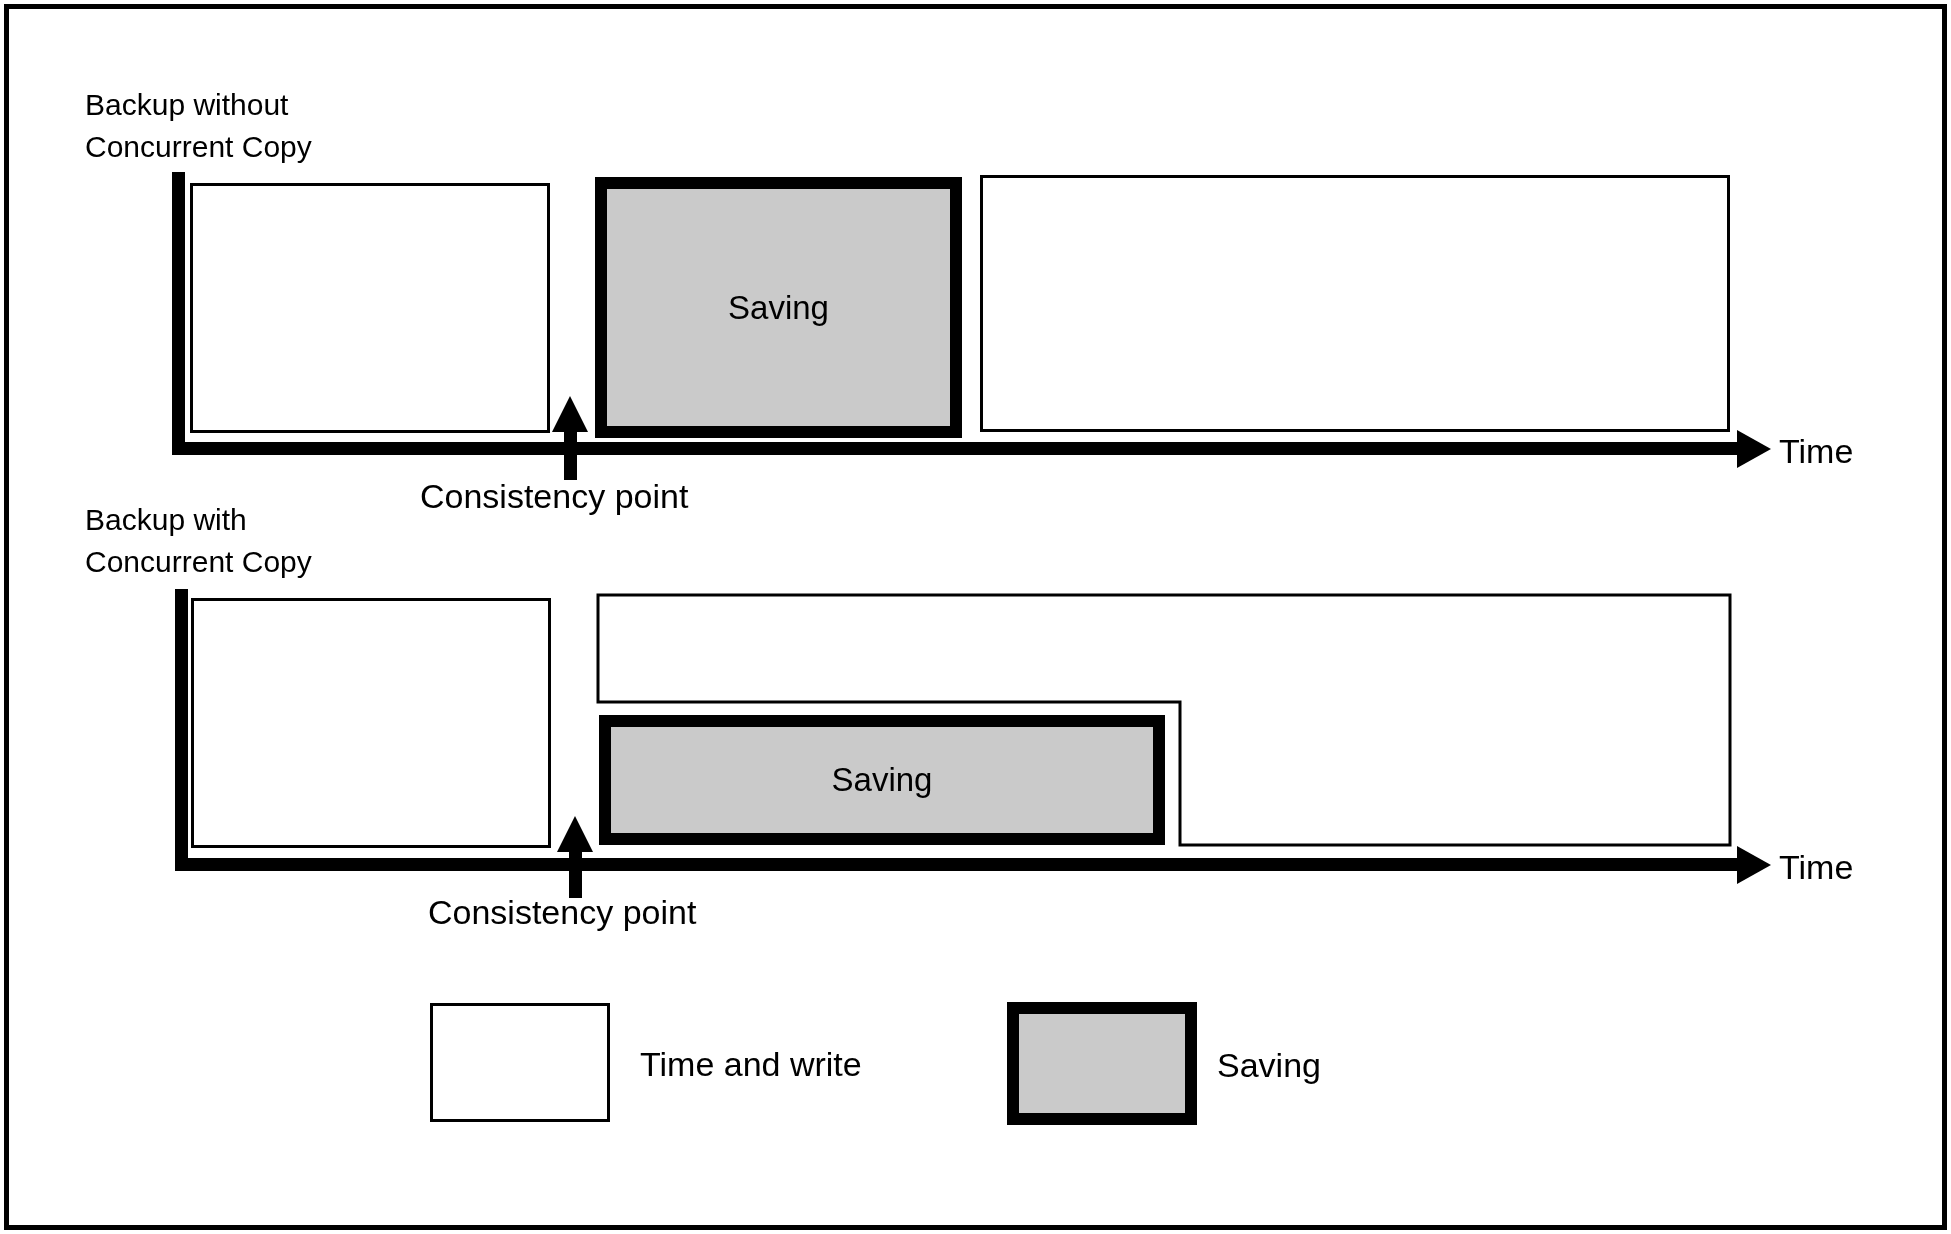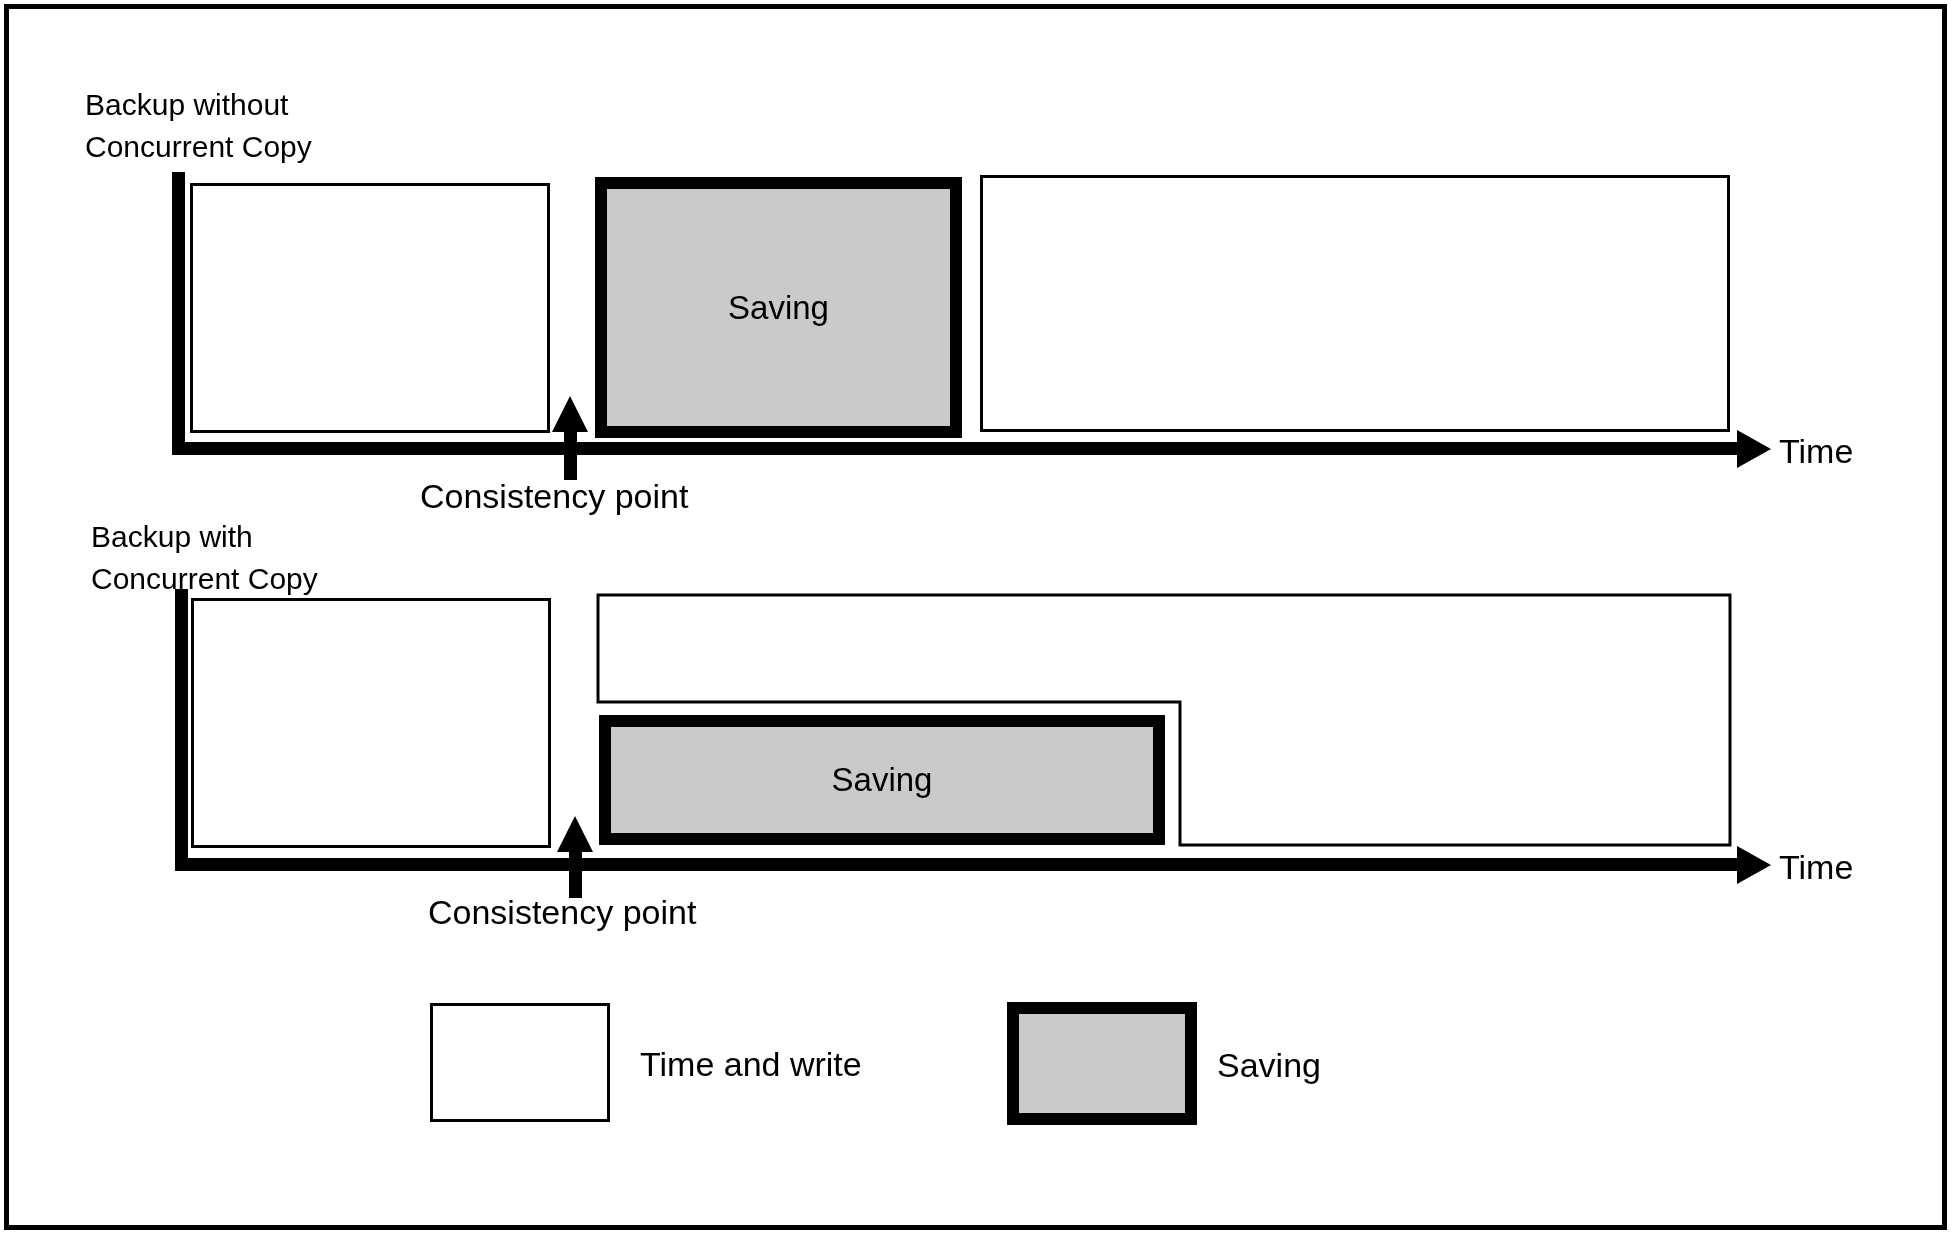--- a/index.html
+++ b/index.html
@@ -108,21 +108,21 @@
   <div class="thinbox" style="left:980px; top:175px; width:750px; height:257px;"></div>
 
   <div class="haxis" style="left:172px; top:442px; width:1566px;"></div>
   <div class="arrow-right" style="left:1737px; top:430px;"></div>
   <div class="lbl" style="left:1779px; top:433px;">Time</div>
 
   <div class="arrow-up-head" style="left:552px; top:396px;"></div>
   <div class="arrow-up-bar" style="left:564px; top:428px; height:52px;"></div>
   <div class="lbl" style="left:420px; top:478px;">Consistency point</div>
 
-  <div class="sec-title" style="left:91px; top:499px;margin-top:17px;">
+  <div class="sec-title" style="left:85px; top:499px;">
     <div>Backup with</div>
     <div>Concurrent Copy</div>
   </div>
 
   <div class="vaxis" style="left:175px; top:589px; height:281px;"></div>
 
   <div class="thinbox" style="left:191px; top:598px; width:360px; height:250px;"></div>
 
   <svg class="lshape-svg" viewBox="0 0 1140 258">
     <polygon points="2,2 1134,2 1134,252 584,252 584,109 2,109" fill="#ffffff" stroke="#000000" stroke-width="3"></polygon>

